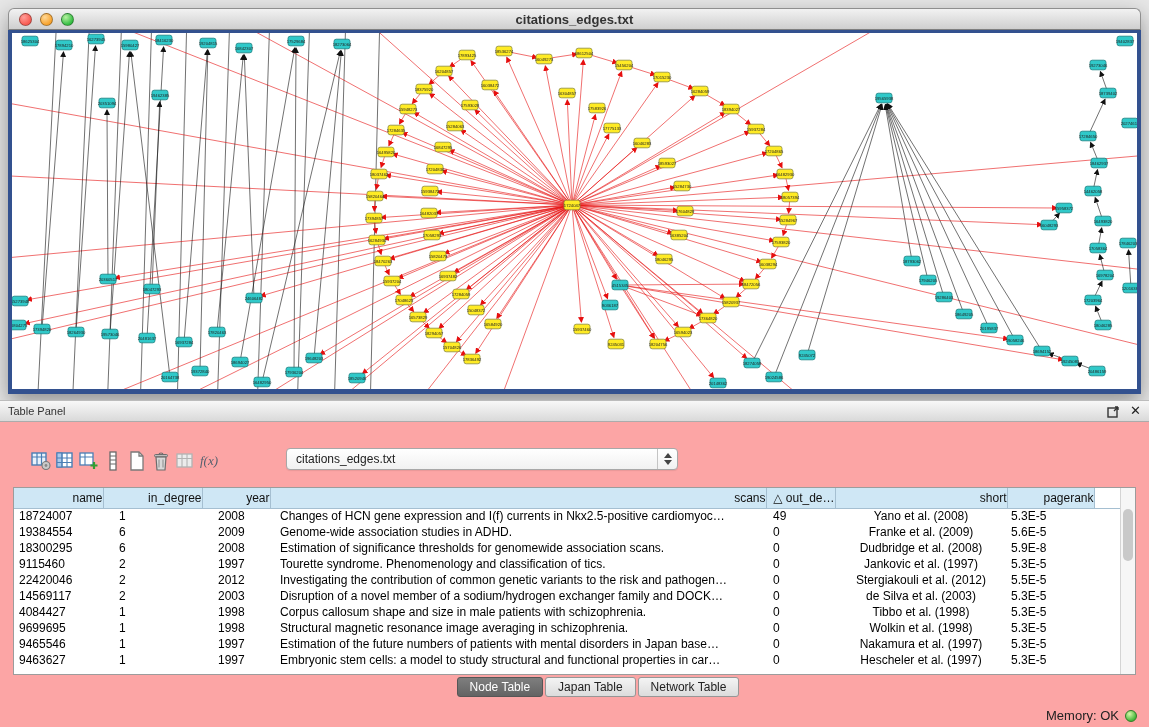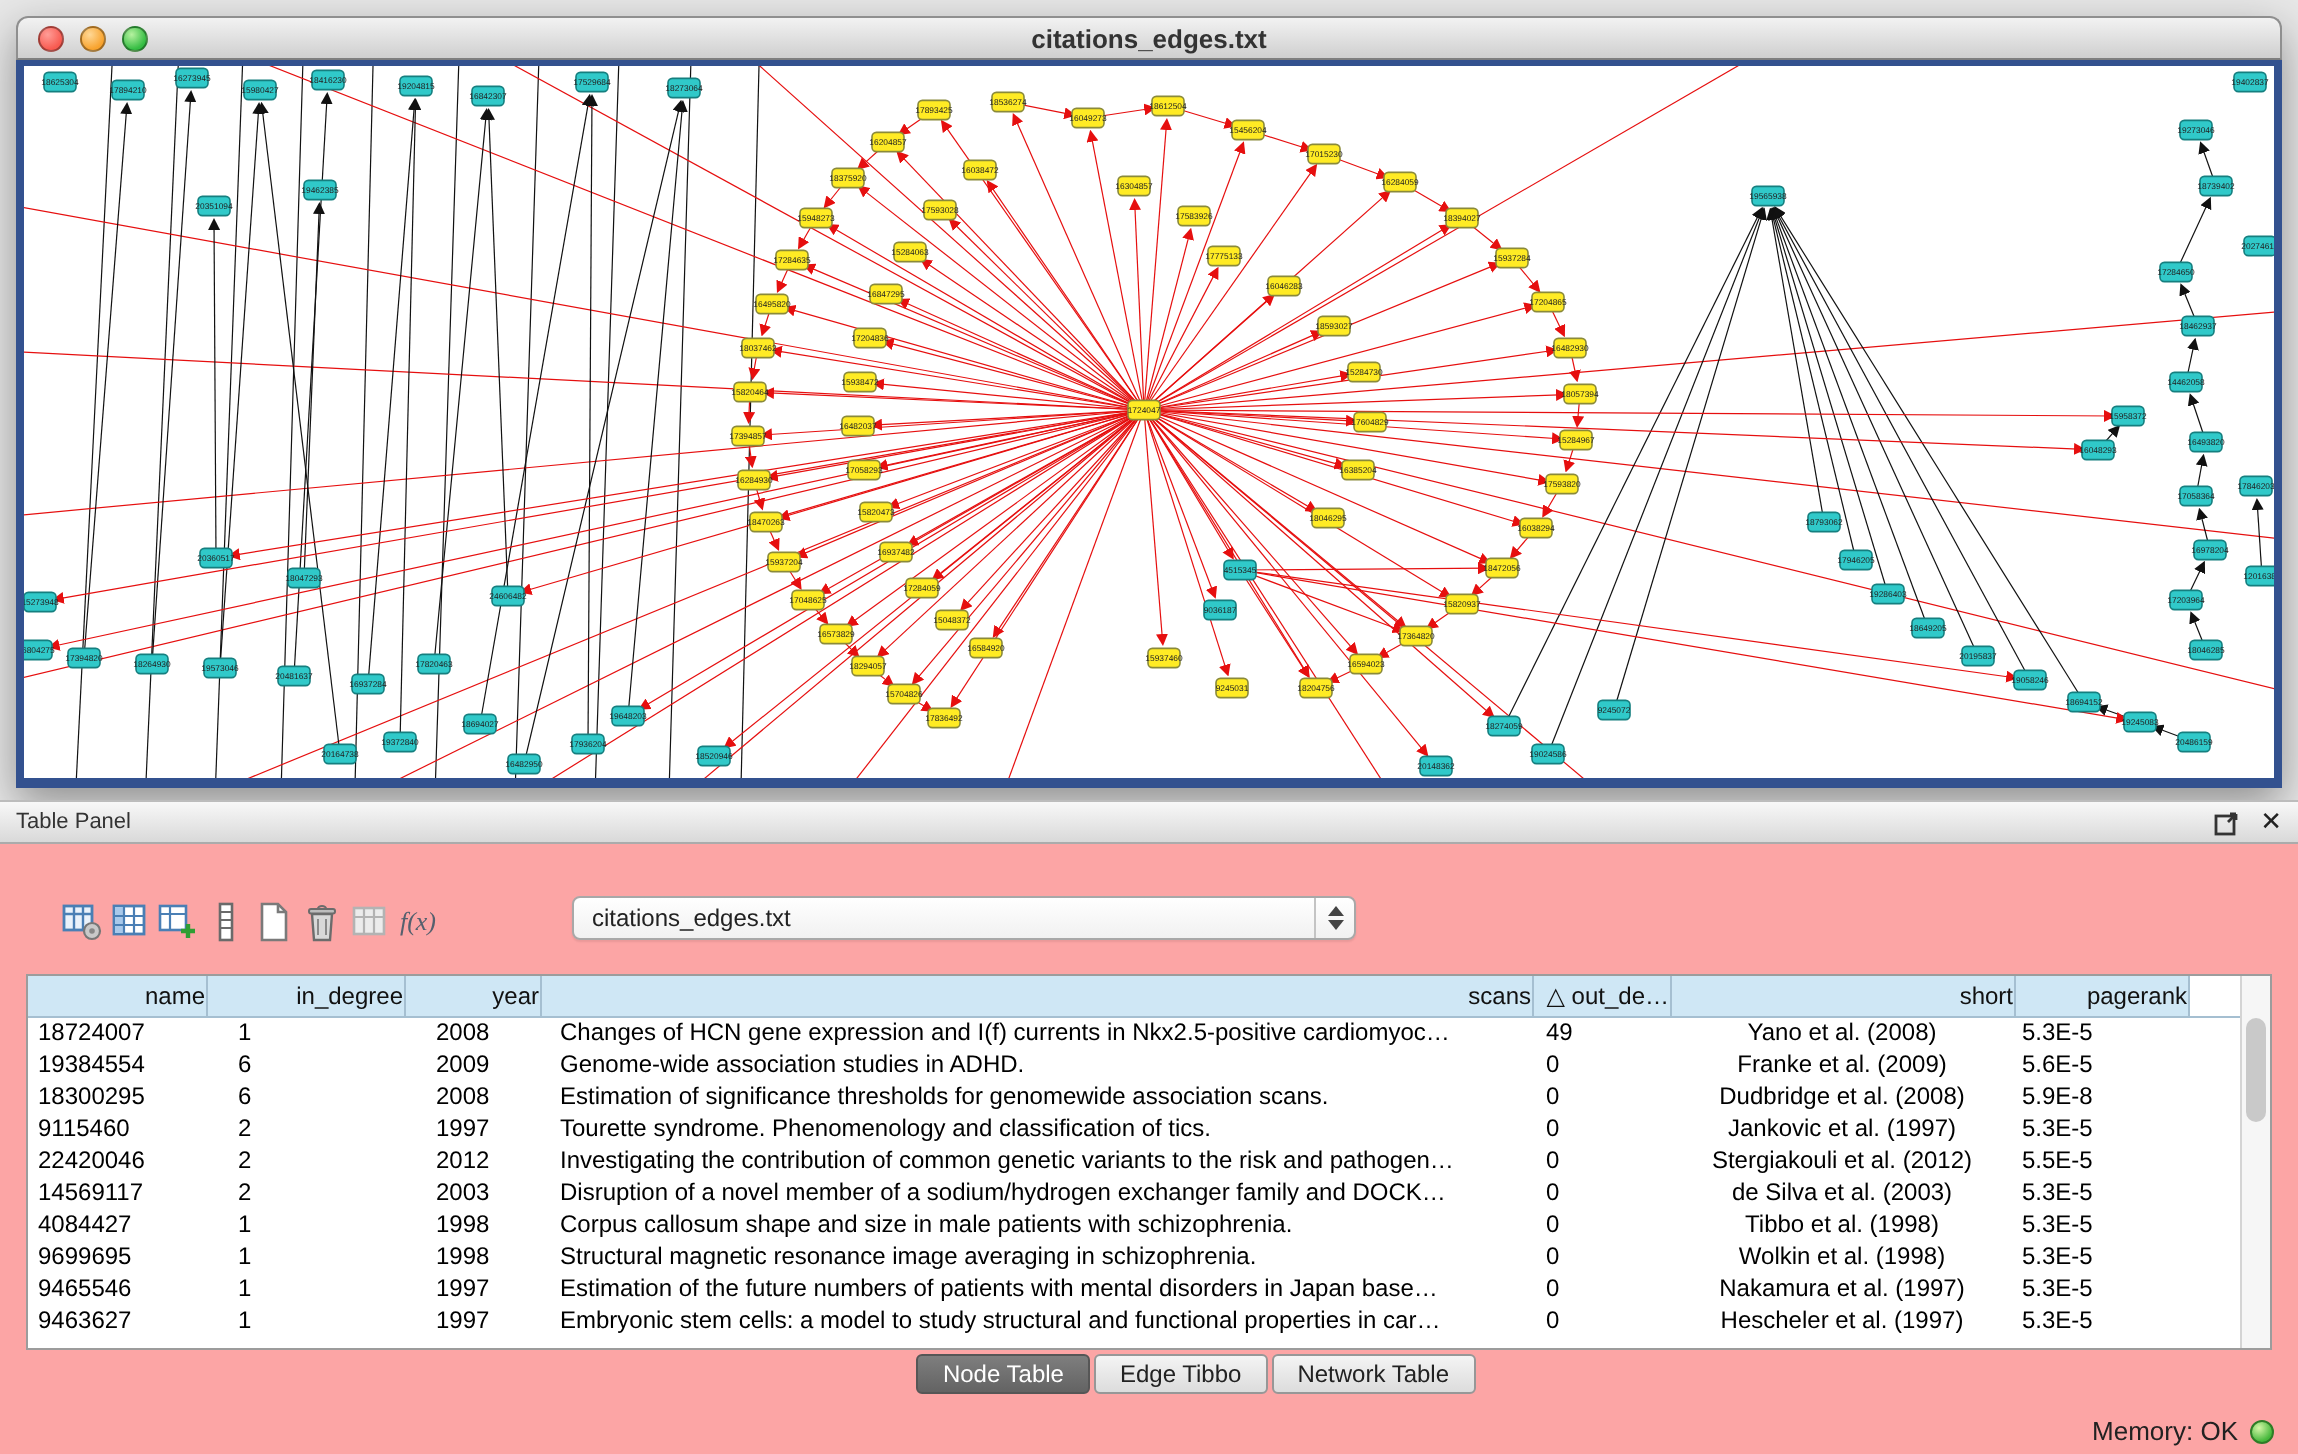--- a/index.html
+++ b/index.html
@@ -1020,21 +1020,21 @@
           </tr>
         </tbody>
     </table>
     <div class="vscroll">
       <div class="vthumb"></div>
     </div>
   </div>
 
   <div class="tabs">
       <button class="tab active">Node Table</button>
-      <button class="tab">Edge Tibbo</button>
+      <button class="tab">Japan Table</button>
       <button class="tab">Network Table</button>
     </div>
 
   <div class="statusbar">
     <span class="status-text">Memory: OK</span>
     <span class="status-dot"></span>
   </div>
 </div>
 
 </body></html>

